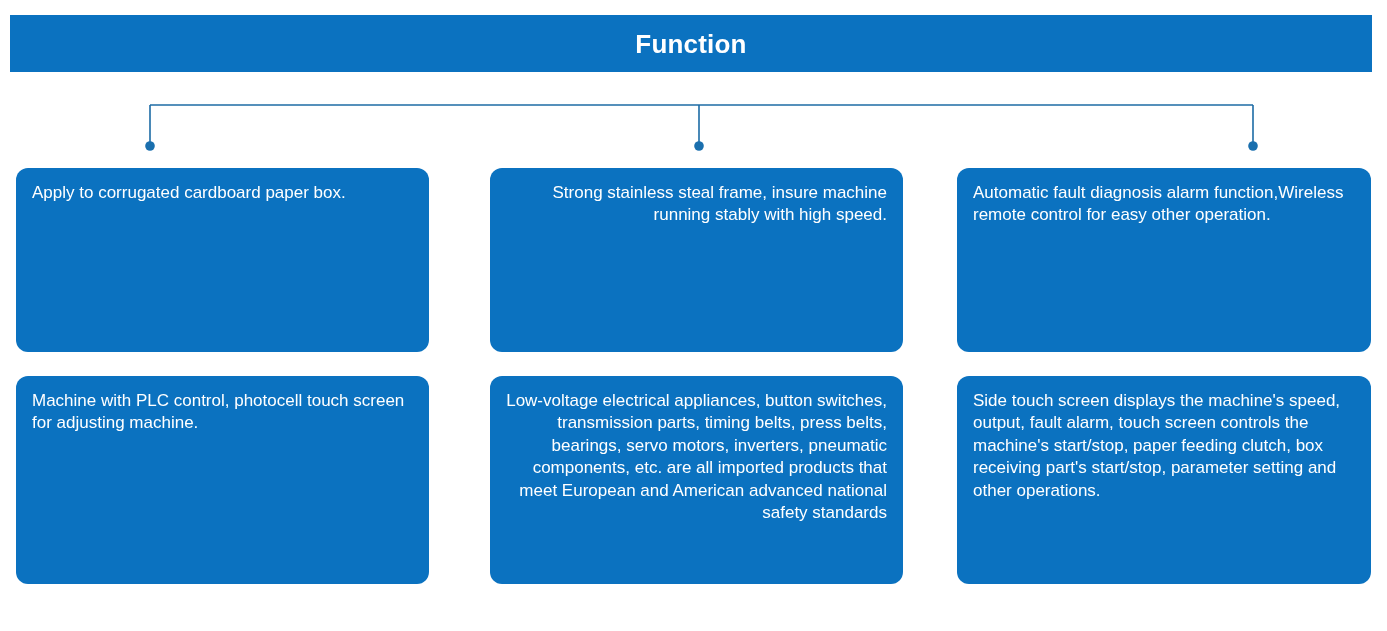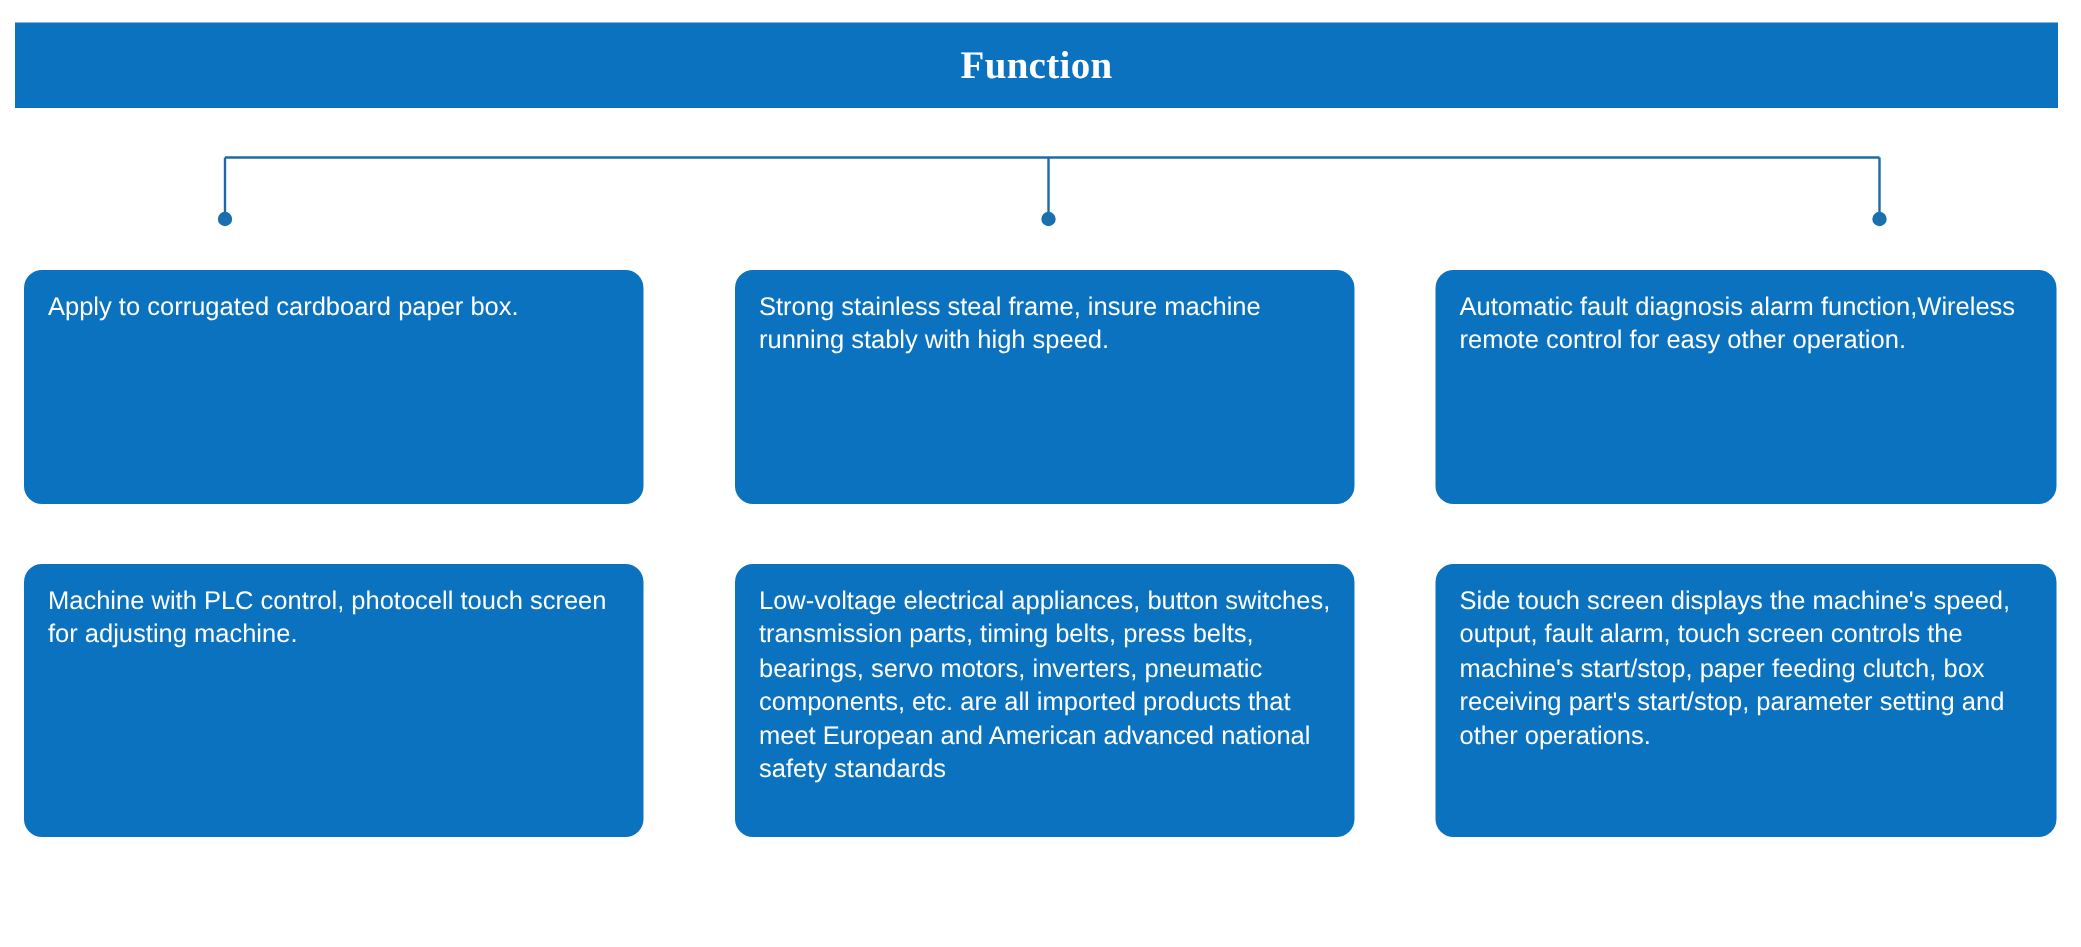--- a/index.html
+++ b/index.html
@@ -26,21 +26,20 @@
     position: absolute;
     left: 10px;
     top: 15px;
     width: 1362px;
     height: 57px;
     background: #0b72c0;
     display: flex;
     align-items: center;
     justify-content: center;
     box-sizing: border-box;
-    font-family: Liberation Serif, serif;
   }
   .header-title {
     color: #ffffff;
     font-size: 26px;
     font-weight: bold;
     letter-spacing: 0.2px;
     line-height: 1;
     white-space: nowrap;
   }
 
@@ -75,26 +74,26 @@
     display: block;
     font-size: 17px;
     line-height: 1.32;
     color: #ffffff;
     font-weight: normal;
     white-space: pre-wrap;
   }
 
   
   .col-1 { left: 0px;   width: 413px; }
-  .col-2 { left: 474px; width: 413px; }
+  .col-2 { left: 474px; width: 413px; text-align: right; }
   .col-3 { left: 941px; width: 414px; }
 
   
-  .row-1 { top: 12px;   height: 156px; }
-  .row-2 { top: 208px; height: 182px; }
+  .row-1 { top: 0px;   height: 184px; }
+  .row-2 { top: 208px; height: 208px; }
 </style>
 </head>
 <body>
 
 <div id="canvas">
 
   <div class="header-banner">
     <span class="header-title">Function</span>
   </div>
 

